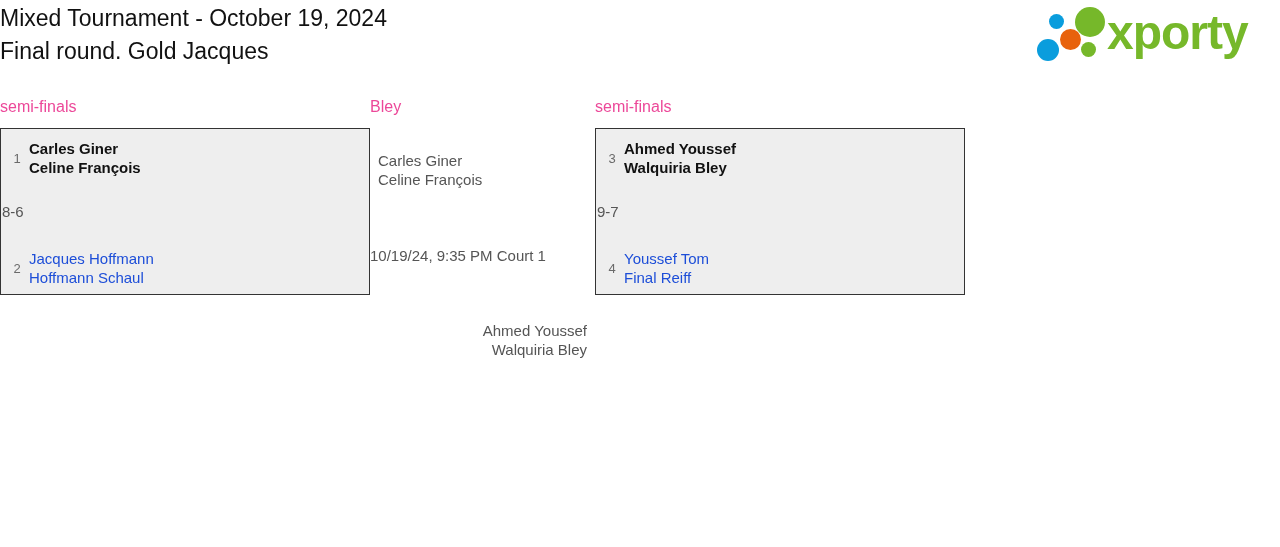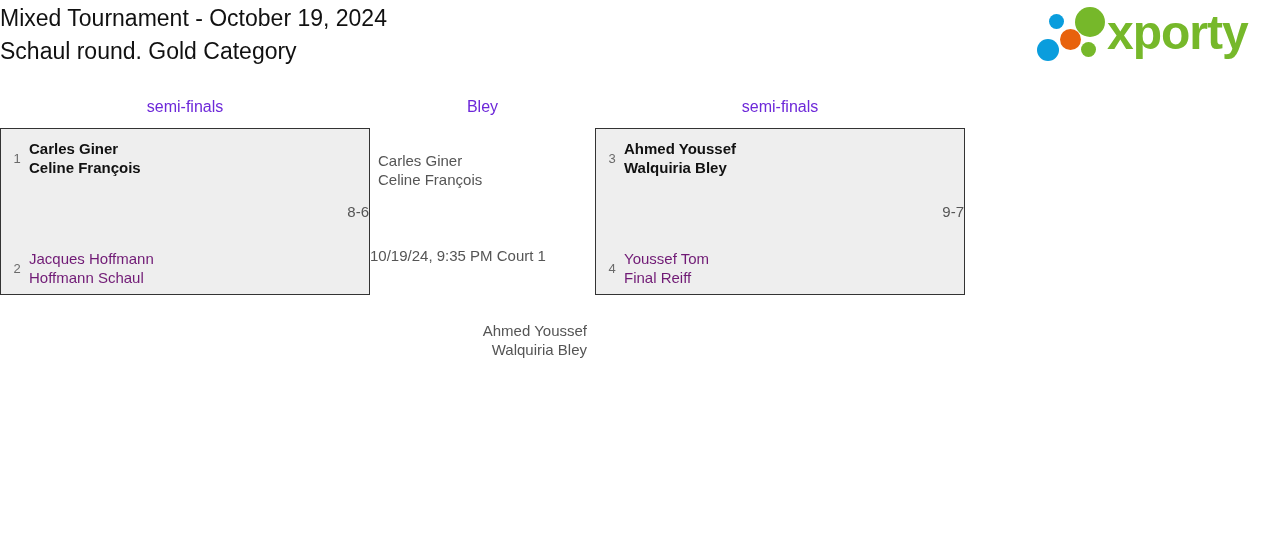--- a/index.html
+++ b/index.html
@@ -32,21 +32,21 @@
   .logo-text {
     position: absolute; left: 72px; top: 1px;
     font-size: 48px; line-height: 55px; font-weight: 700;
     color: #76b82a; letter-spacing: -1px;
   }
 
   
   .round-head {
     position: absolute; top: 96px;
     font-size: 16px; line-height: 22px;
-    color: #6d28d9; font-weight: 500; text-align: center;
+    color: #ec4899; font-weight: 500; 
   }
   .round-head.left   { left: 0px;   width: 370px; }
   .round-head.center { left: 370px; width: 225px; }
   .round-head.right  { left: 595px; width: 370px; }
 
   
   .match-box {
     position: absolute; top: 128px; height: 167px;
     background: #eeeeee; border: 1px solid #333333;
   }
@@ -56,25 +56,25 @@
   .team { position: absolute; display: flex; align-items: center; }
   .team-top    { left: 8px; top: 10px; }
   .team-bottom { left: 8px; top: 120px; }
   .seed {
     font-size: 13px; color: #6a6a6a; font-weight: 400;
     width: 16px; text-align: center; flex: 0 0 16px;
   }
   .names { margin-left: 4px; }
   .name-line { display: block; font-size: 15px; line-height: 19px; white-space: nowrap; }
   .winner .name-line { color: #111111; font-weight: 700; }
-  .loser  .name-line { color: #701a75; font-weight: 400; }
+  .loser  .name-line { color: #1d4ed8; font-weight: 400; }
 
   .score {
-    position: absolute; left: 8px; right: 0; top: 74px;
-    text-align: right; font-size: 15px; color: #555555;
+    position: absolute; left: 1px; right: 0; top: 74px;
+    text-align: left; font-size: 15px; color: #555555;
   }
 
   
   .final-col { position: absolute; left: 370px; top: 128px; width: 225px; height: 240px; }
   .final-top {
     position: absolute; left: 8px; top: 23px; text-align: left;
   }
   .final-info {
     position: absolute; left: 0; right: 0; top: 118px;
     text-align: left; font-size: 15px; line-height: 20px; color: #555555;
@@ -89,21 +89,21 @@
   }
 </style>
 </head>
 <body>
 
 <div class="page">
 
   <div class="header">
     <div class="title">
       <span class="title-line">Mixed Tournament - October 19, 2024</span>
-      <span class="title-line">Schaul round. Gold Category</span>
+      <span class="title-line">Final round. Gold Jacques</span>
     </div>
 
     <div class="logo">
       <div class="logo-dots">
         <span class="dot dot-blue-sm"></span>
         <span class="dot dot-green-lg"></span>
         <span class="dot dot-orange"></span>
         <span class="dot dot-blue-lg"></span>
         <span class="dot dot-green-sm"></span>
       </div>

